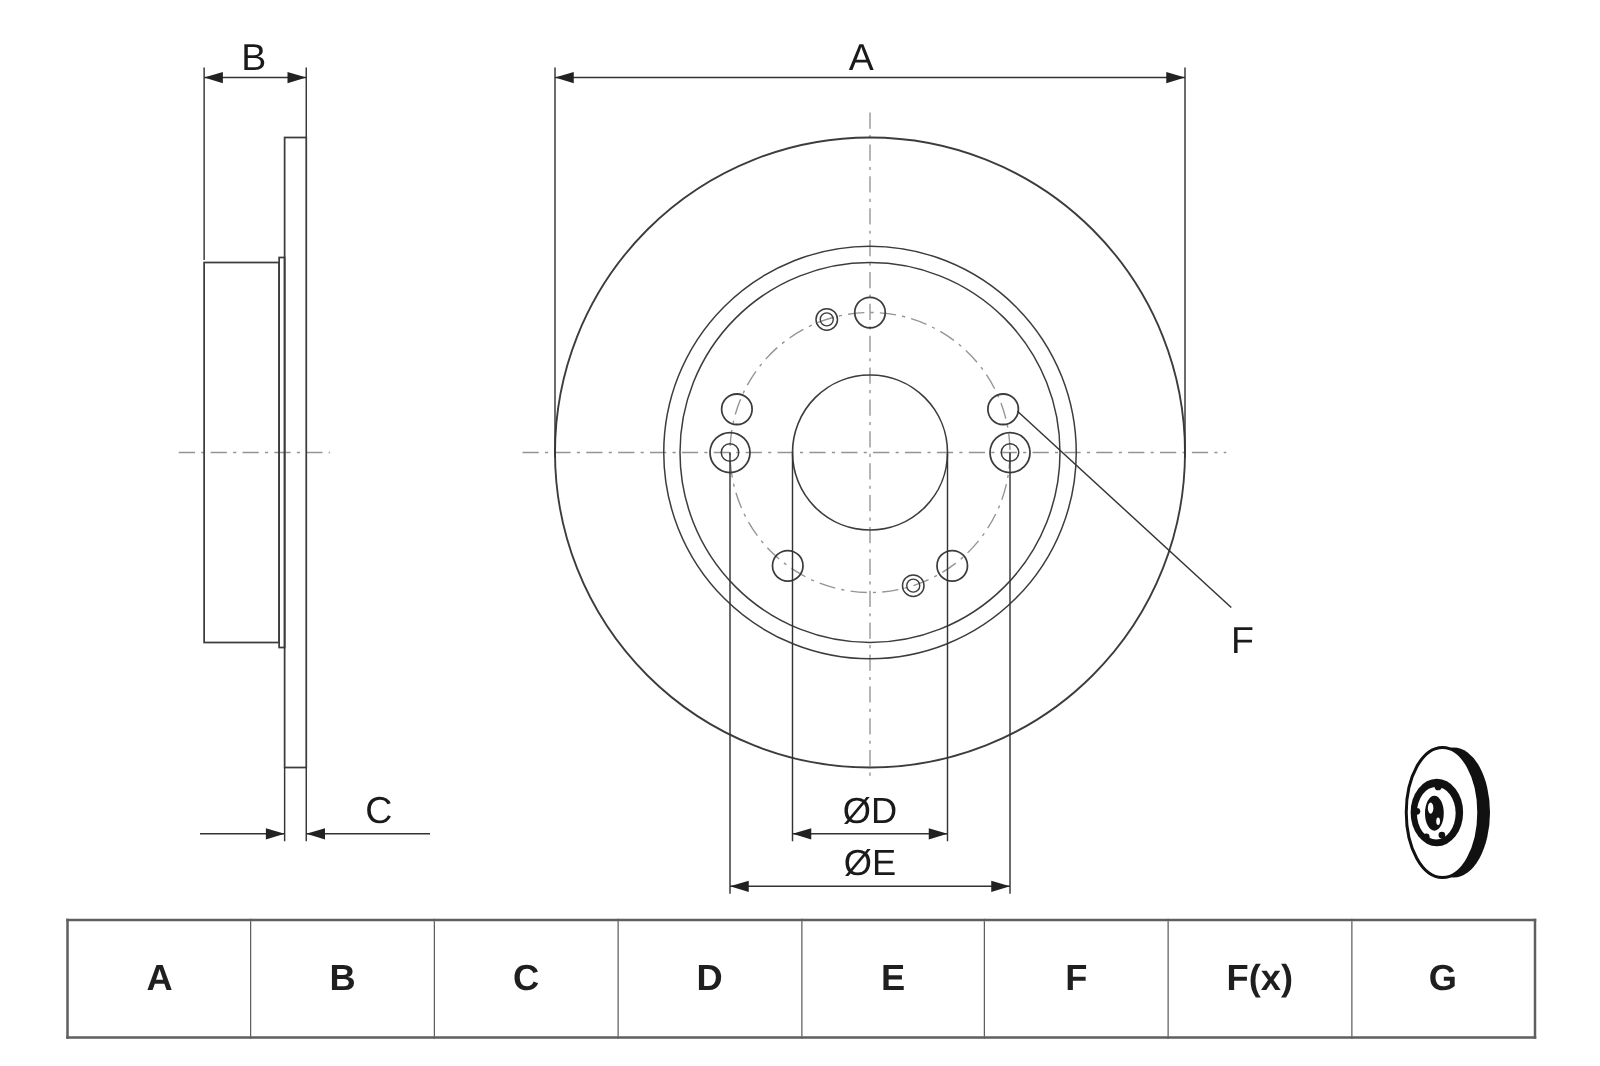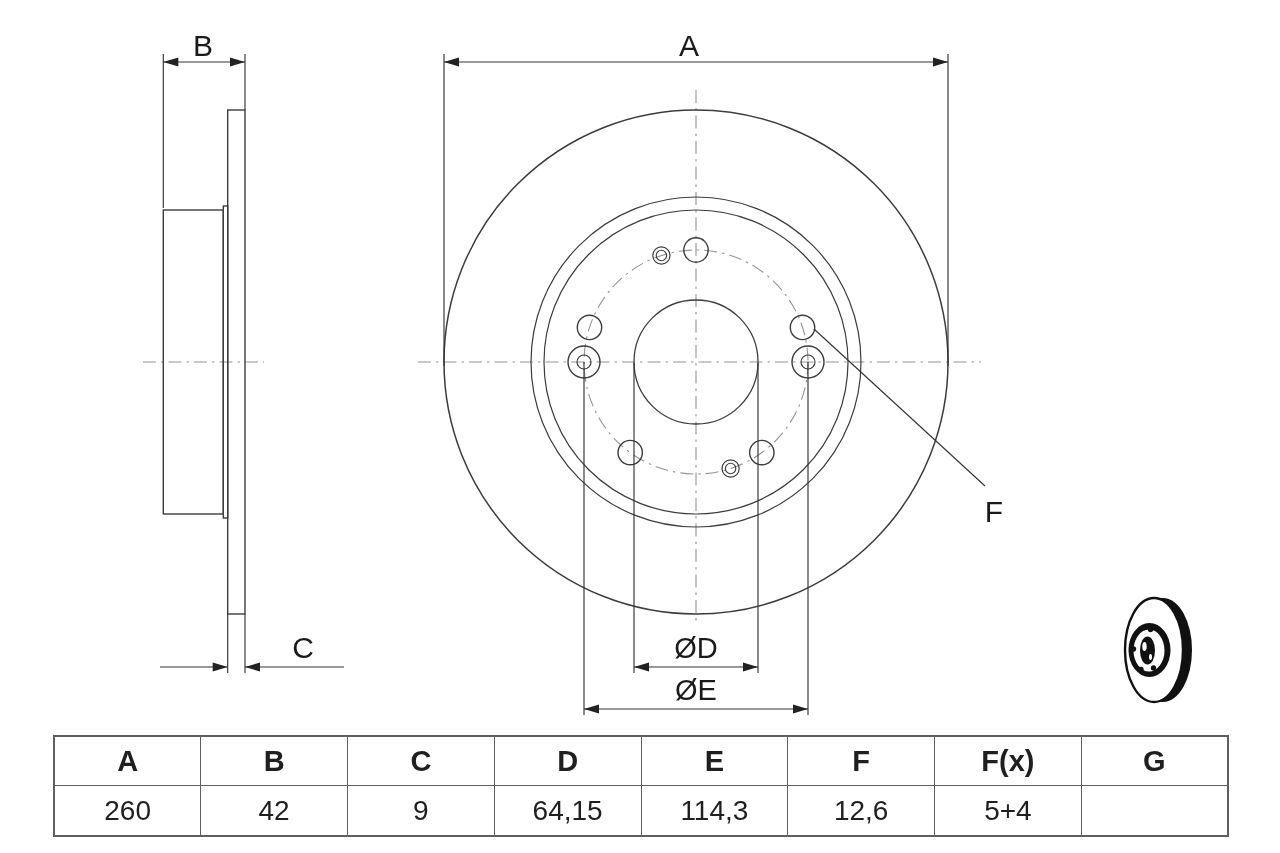--- a/index.html
+++ b/index.html
@@ -140,25 +140,15 @@
       <tr>
         <th>A</th>
         <th>B</th>
         <th>C</th>
         <th>D</th>
         <th>E</th>
         <th>F</th>
         <th>F(x)</th>
         <th>G</th>
       </tr>
-      <tr>
-        <td>260</td>
-        <td>42</td>
-        <td>9</td>
-        <td>64,15</td>
-        <td>114,3</td>
-        <td>12,6</td>
-        <td>5+4</td>
-        <td></td>
-      </tr>
     </tbody>
   </table>
 </div>
 
 </body></html>

